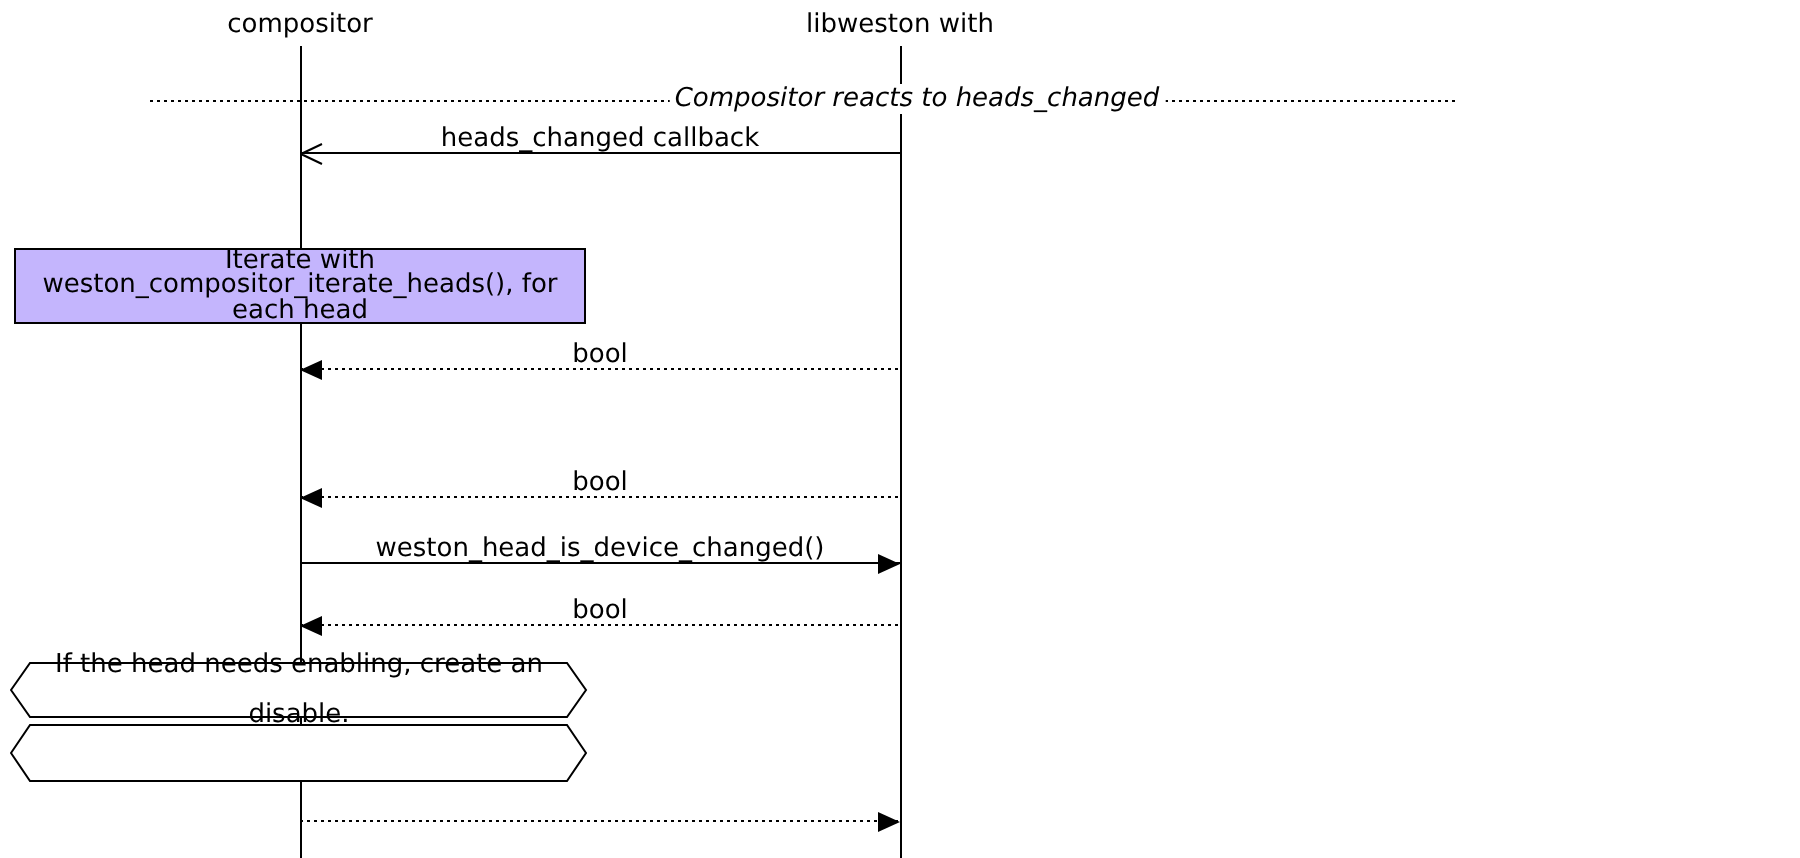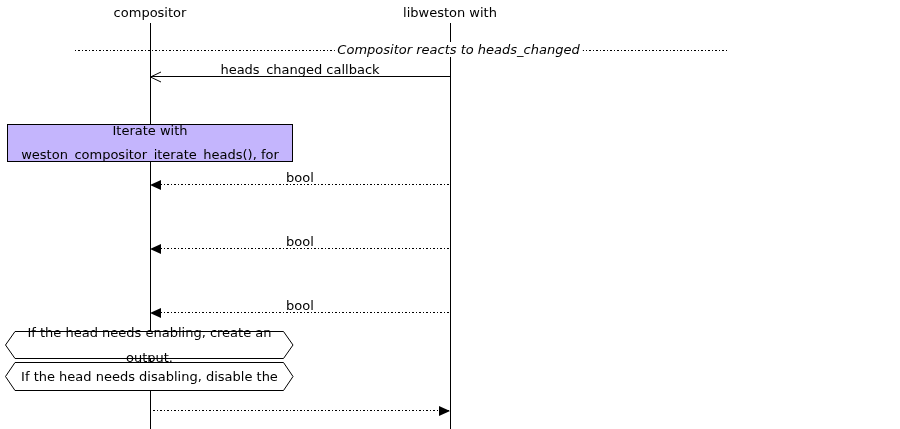--- a/index.html
+++ b/index.html
@@ -143,59 +143,64 @@
     <div class="msg-label">heads_changed callback</div>
     <div class="msg-line line-solid"></div>
     <svg class="arrow-open-left" width="12" height="12" viewBox="0 0 12 12">
       <polyline points="11,1 0.5,6 11,11" fill="none" stroke="#000000" stroke-width="1"></polyline>
     </svg>
   </div>
 
   <div class="note-box">
     <div class="note-line">Iterate with</div>
     <div class="note-line">weston_compositor_iterate_heads(), for</div>
+    <div class="note-line">each head</div>
   </div>
 
 
   <div class="msg" style="top:171px">
     <div class="msg-label">bool</div>
     <div class="msg-line line-dotted"></div>
     <div class="arrow-filled-left"></div>
   </div>
 
 
   <div class="msg" style="top:235px">
     <div class="msg-label">bool</div>
     <div class="msg-line line-dotted"></div>
     <div class="arrow-filled-left"></div>
   </div>
 
+  <div class="msg" style="top:268px">
+    <div class="msg-label">weston_head_is_device_changed()</div>
+    <div class="msg-line line-solid"></div>
+    <div class="arrow-filled-right"></div>
+  </div>
 
   <div class="msg" style="top:299px">
     <div class="msg-label">bool</div>
     <div class="msg-line line-dotted"></div>
     <div class="arrow-filled-left"></div>
   </div>
 
   <div class="hex hex-1" style="width:289px;height:28px">
     <svg width="289" height="28" viewBox="0 0 289 28">
       <polygon points="10,0.5 278.5,0.5 288,14 278.5,27.5 10,27.5 0.5,14" fill="#ffffff" stroke="#000000" stroke-width="1"></polygon>
     </svg>
     <div class="hex-text">
       <div class="hex-line">If the head needs enabling, create an</div>
-      <div class="hex-line">output.</div>
+      <div class="hex-line">disable.</div>
     </div>
   </div>
 
   <div class="hex hex-2" style="width:289px;height:29px">
     <svg width="289" height="29" viewBox="0 0 289 29">
       <polygon points="10,0.5 278.5,0.5 288,14.5 278.5,28.5 10,28.5 0.5,14.5" fill="#ffffff" stroke="#000000" stroke-width="1"></polygon>
     </svg>
     <div class="hex-text">
-      <div class="hex-line">If the head needs disabling, disable the</div>
     </div>
   </div>
 
   <div class="msg" style="top:397px">
     <div class="msg-label"></div>
     <div class="msg-line line-dotted"></div>
     <div class="arrow-filled-right"></div>
   </div>
 
 </div>

